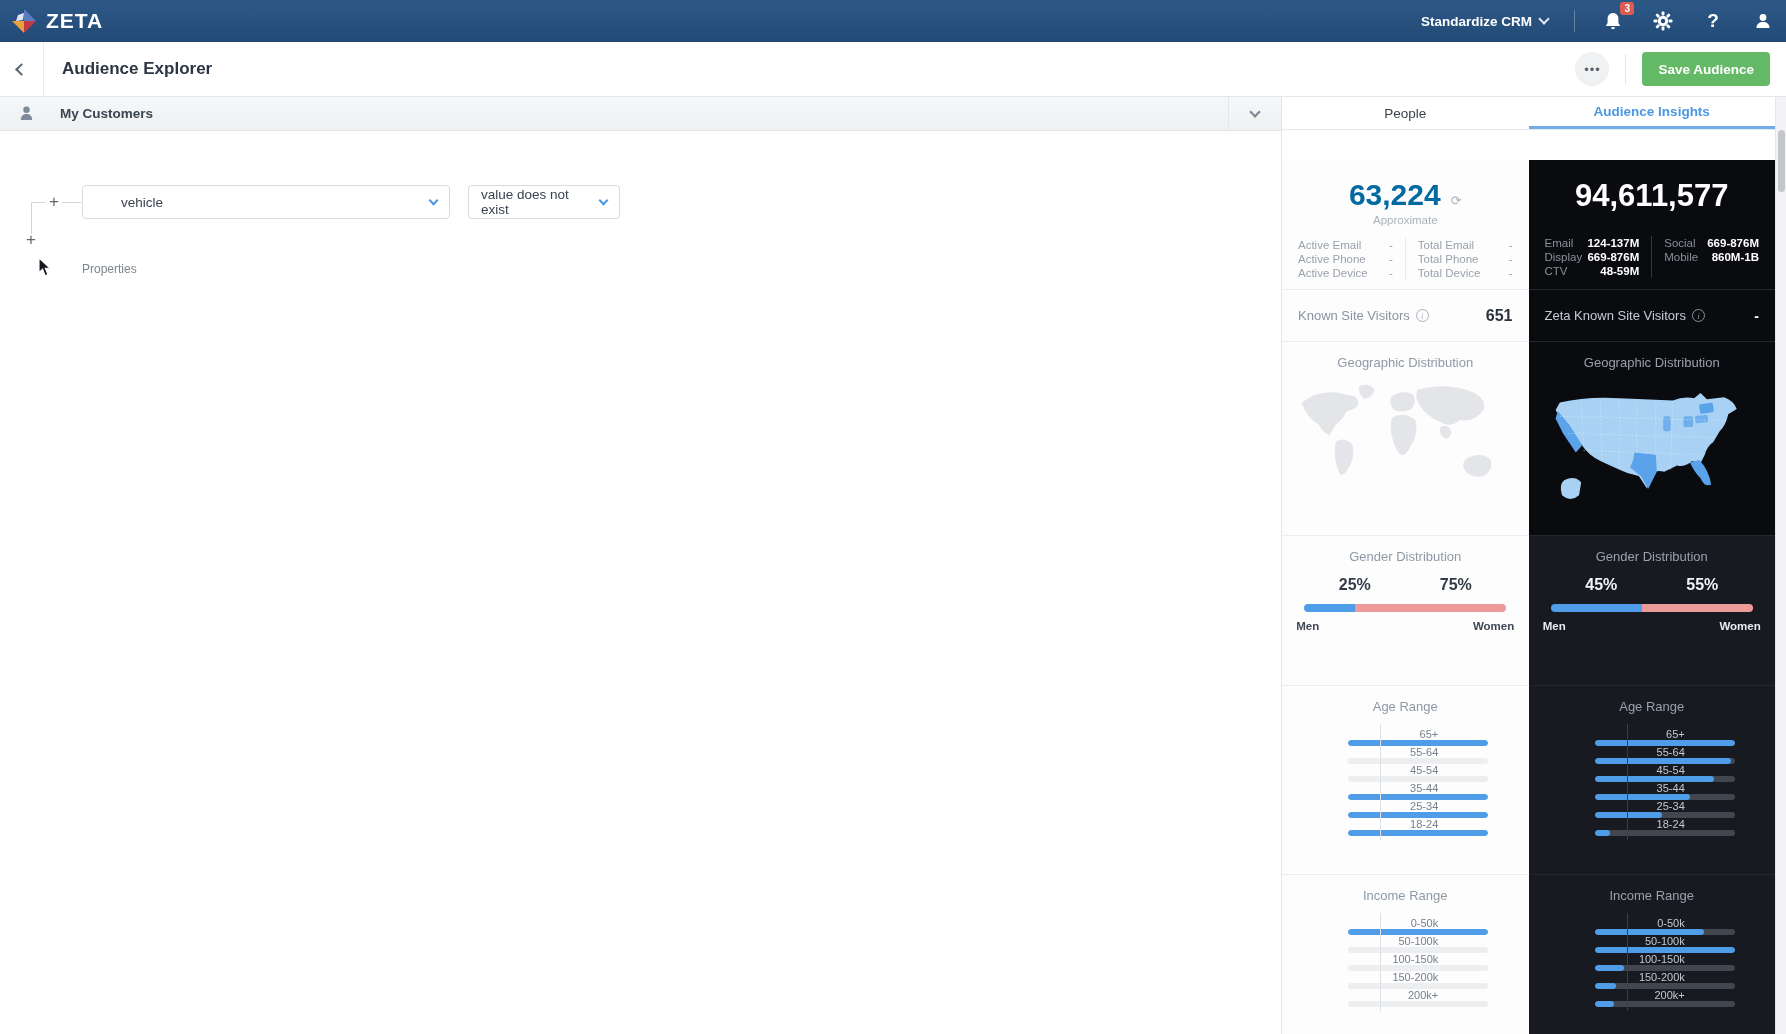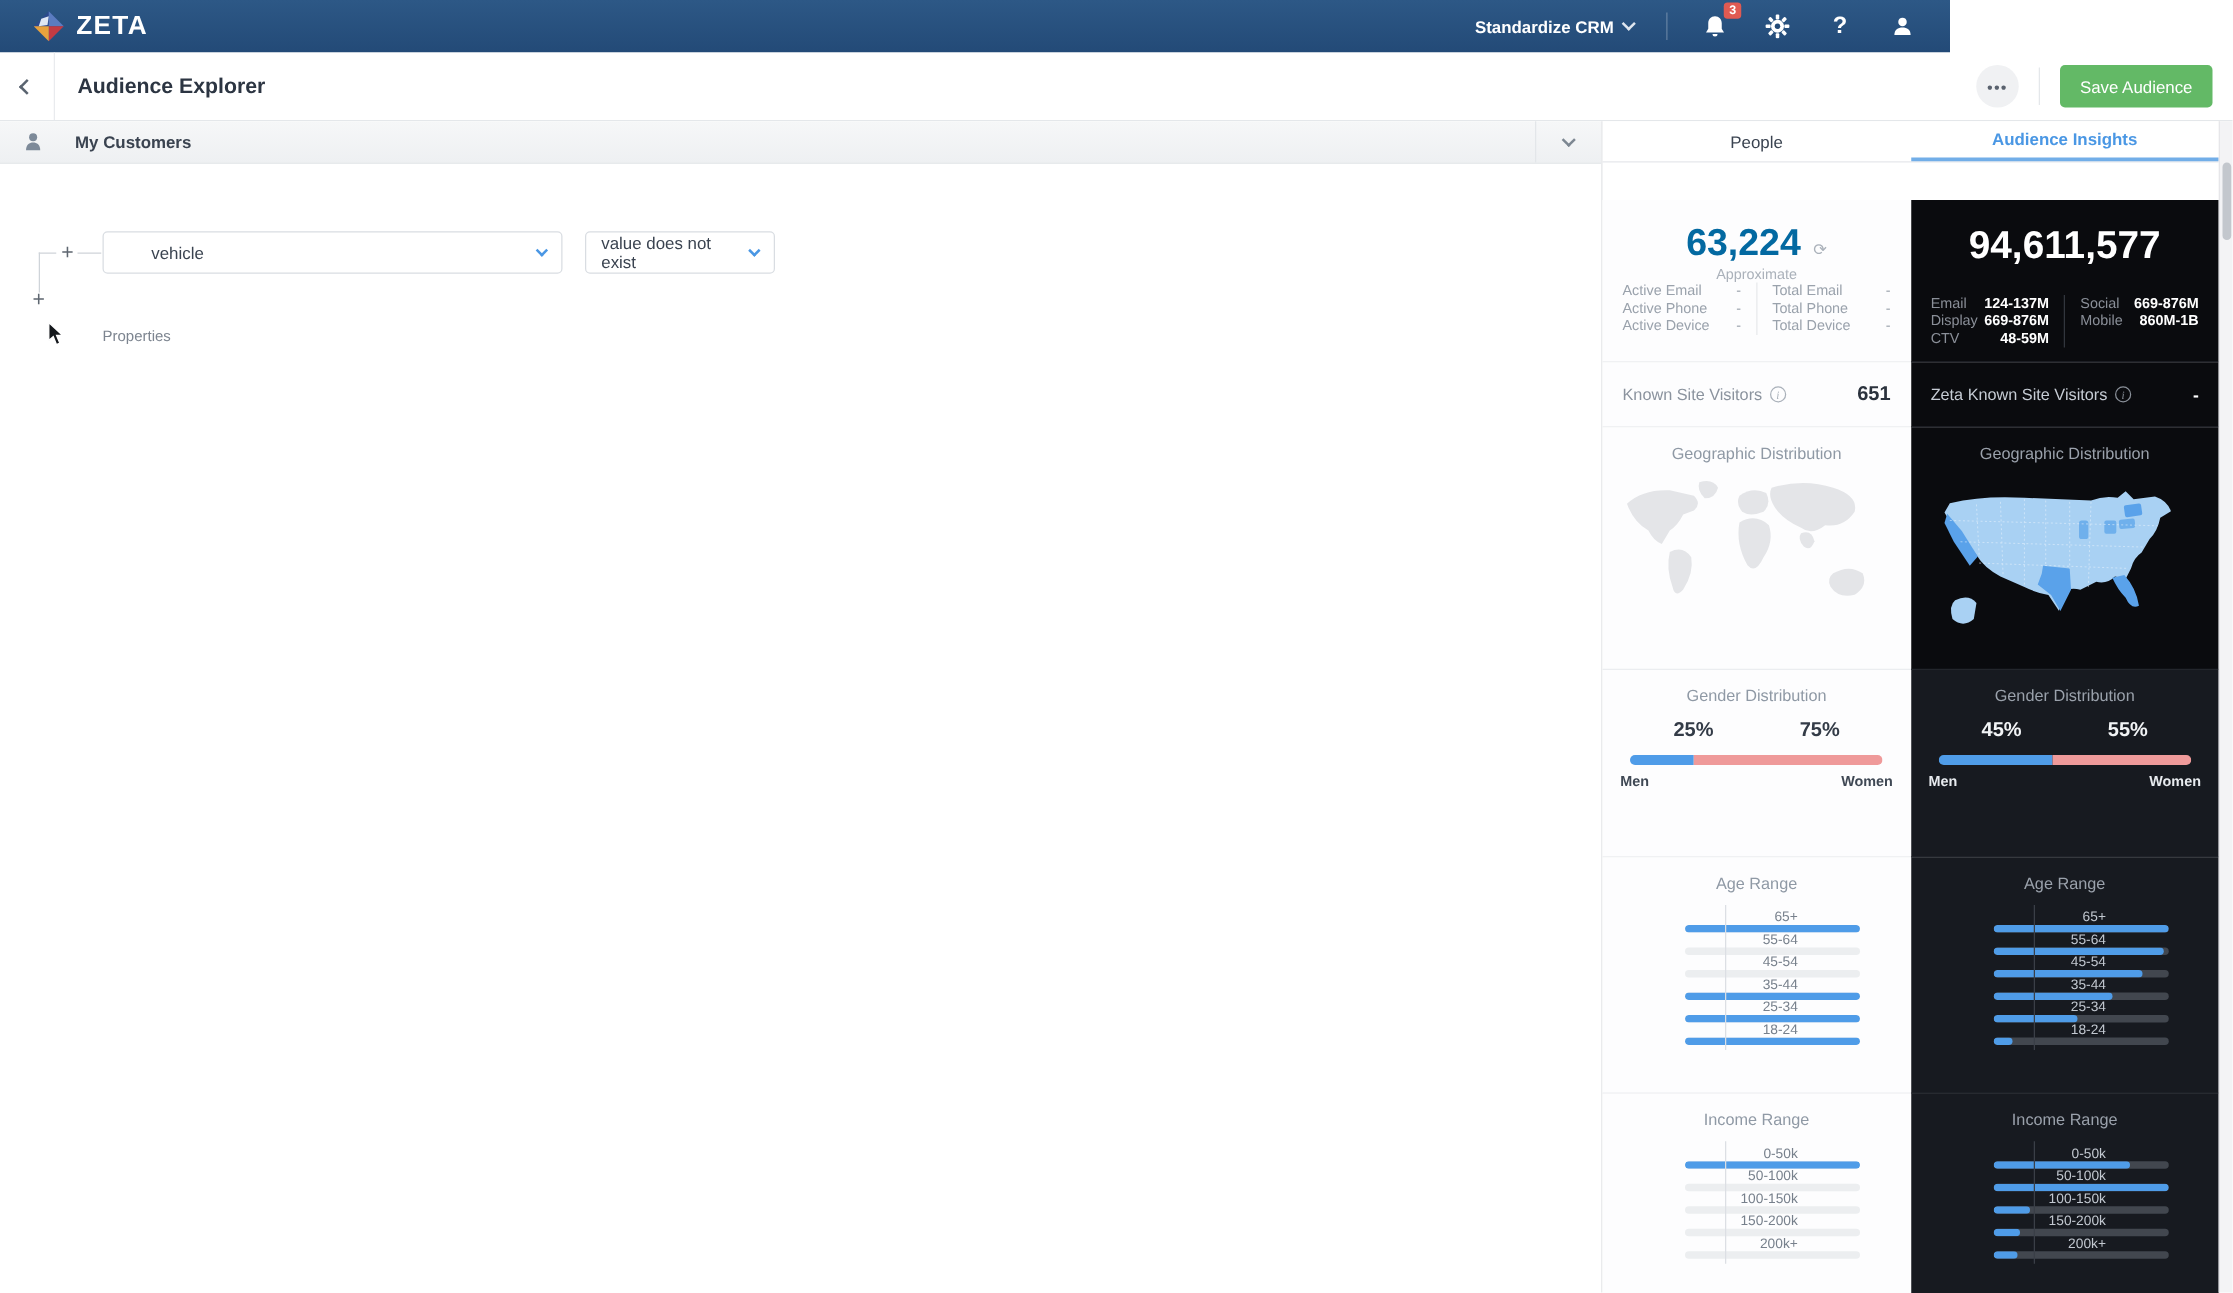--- a/index.html
+++ b/index.html
@@ -1,23 +1,23 @@
 <!DOCTYPE html>
 <html><head>
 <meta charset="utf-8">
 <style>
   * { margin:0; padding:0; box-sizing:border-box; }
   html,body { width:1786px; height:1034px; overflow:hidden; background:#fff;
               font-family:"Liberation Sans", sans-serif; }
   .abs { position:absolute; }
 
   
-  .navbar { position:absolute; top:0; left:0; width:1560px; height:42px;
+  .navbar { position:absolute; top:0; left:0; width:1786px; height:42px;
             background:linear-gradient(180deg,#2d5886 0%,#234a77 100%);
-            display:flex; align-items:center; padding:0 26px;justify-content:flex-end; }
+            display:flex; align-items:center; padding:0 11px;justify-content:flex-end; }
   .brand { display:flex; align-items:center; gap:9px; }
   .brand-name { color:#fff; font-size:21px; font-weight:bold; letter-spacing:1px; }
   .nav-right { margin-left:auto; display:flex; align-items:center; gap:26px; }
   .workspace { color:#fff; font-size:13.5px; font-weight:bold; display:flex; align-items:center; gap:8px; cursor:pointer; }
   .chev-down-w { width:8px; height:8px; border-right:2px solid #dfe6ef; border-bottom:2px solid #dfe6ef;
                  transform:rotate(45deg); margin-top:-4px; }
   .nav-divider { width:1px; height:22px; background:rgba(255,255,255,.28); }
   .nav-icon { position:relative; width:24px; height:24px; display:flex; align-items:center; justify-content:center; cursor:pointer; }
   .badge { position:absolute; top:-7px; right:-9px; background:#e05a52; color:#fff; font-size:10px; font-weight:bold;
            border-radius:3px; padding:1px 4px; line-height:11px; }
@@ -27,21 +27,21 @@
   .page-header { position:absolute; top:42px; left:0; width:1786px; height:55px; background:#fff;
                  border-bottom:1px solid #e4e7ea; display:flex; align-items:center; }
   .back-zone { width:44px; height:100%; border-right:1px solid #e9ebee; display:flex; align-items:center; justify-content:center; cursor:pointer; }
   .chev-left { width:9px; height:9px; border-left:2px solid #5a6470; border-bottom:2px solid #5a6470; transform:rotate(45deg); }
   .page-title { margin-left:18px; font-size:17px; font-weight:bold; color:#2c3542; }
   .header-right { margin-left:auto; display:flex; align-items:center; gap:16px; padding-right:16px; }
   .more-btn { width:34px; height:34px; border-radius:50%; background:#f0f1f3; color:#5a626e; font-size:13px;
               letter-spacing:1px; display:flex; align-items:center; justify-content:center; cursor:pointer; }
   .hdr-divider { width:1px; height:30px; background:#e4e7ea; }
   .save-btn { background:#63b966; color:#fff; border:none; border-radius:4px; height:34px; padding:0 16px;
-              font-size:13.5px; font-weight:normal; font-family:inherit; cursor:pointer; }
+              font-size:13.5px; font-weight:bold; font-family:inherit; cursor:pointer; }
 
   
   .builder { position:absolute; top:97px; left:0; width:1281px; bottom:0; background:#fff; }
   .segment-bar { height:34px; background:linear-gradient(180deg,#f6f7f8,#eef0f2); border-bottom:1px solid #e0e3e6;
                  display:flex; align-items:center; }
   .segment-title { margin-left:60px; font-size:13.5px; font-weight:bold; color:#3a4350; }
   .segment-chev { margin-left:auto; display:flex; align-items:center; height:100%; }
   .seg-divider { width:1px; height:100%; background:#e3e6e9; }
   .segment-chev .chev-cell { width:52px; display:flex; justify-content:center; cursor:pointer; }
   .chev-down-g { width:8px; height:8px; border-right:2px solid #7d8792; border-bottom:2px solid #7d8792;
@@ -73,21 +73,21 @@
   .col.dark  .sect.lower { background:#171a20; }
   .sect { flex:none; position:relative; }
 
   
   .sect.hero { height:130px; }
   .hero-num-row { display:flex; align-items:baseline; justify-content:center; margin-top:18px; gap:10px; }
   .hero-num { font-size:30px; font-weight:bold; color:#0369a1; }
   .dark .hero-num { color:#fff; font-size:31px; }
   .refresh-ic { font-size:13px; color:#aab1ba; cursor:pointer; }
   .hero-cap { text-align:center; font-size:11.5px; color:#aab1ba; margin-top:2px; }
-  .stats { display:flex; margin-top:0; padding:0 16px; }
+  .stats { display:flex; margin-top:12px; padding:0 16px; }
   .stat-col { flex:1; }
   .stat-col.first { border-right:1px solid #e7e9ec; padding-right:12px; margin-right:12px; }
   .dark .stat-col.first { border-right:1px solid #32363d; }
   .stat-row { display:flex; justify-content:space-between; font-size:11.5px; line-height:14px; }
   .stat-label { color:#9aa2ac; }
   .stat-value { color:#9aa2ac; }
   .dark .stat-label { color:#8a8f98; }
   .dark .stat-value { color:#fff; font-weight:bold; }
   .dark .hero-stats-pad { margin-top:22px; }
 

